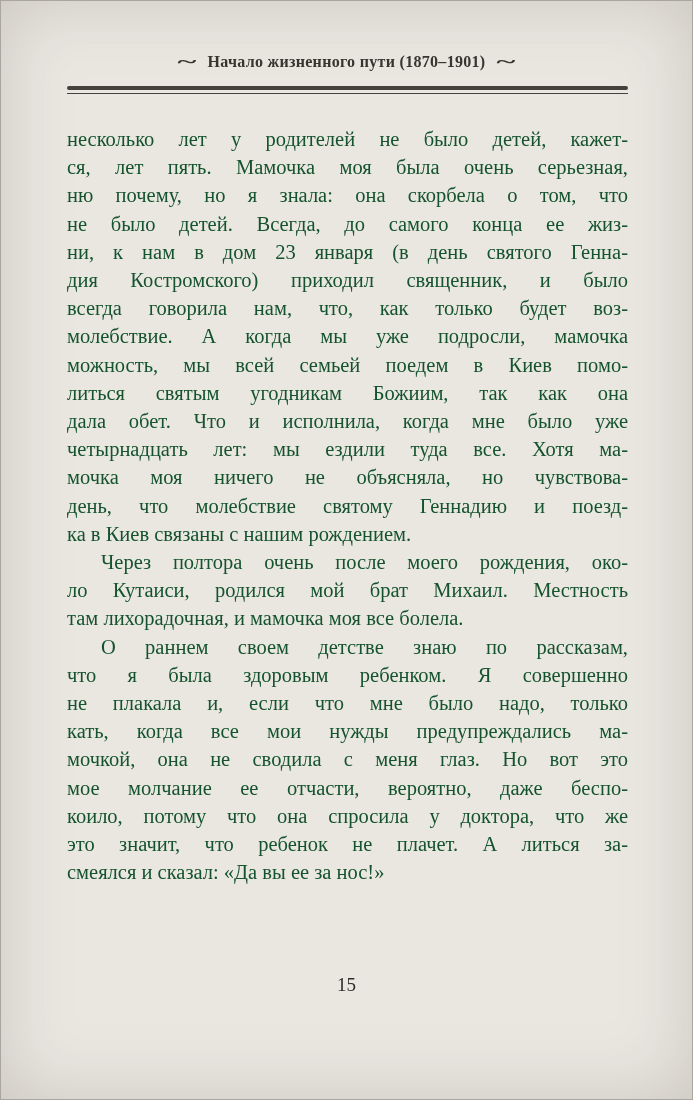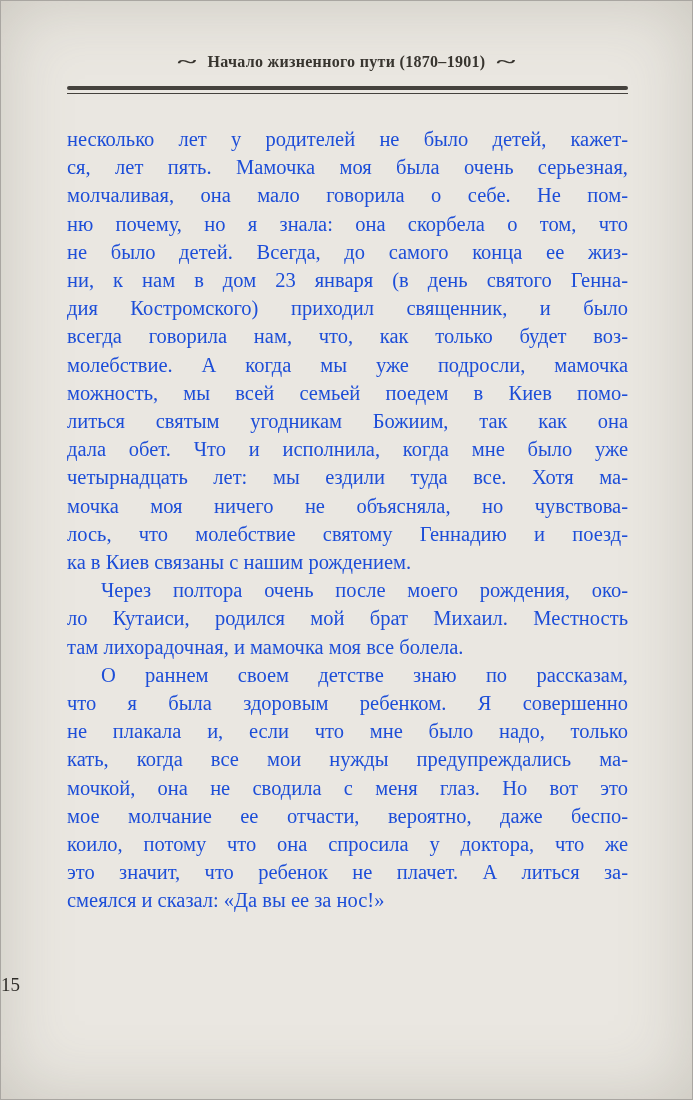--- a/index.html
+++ b/index.html
@@ -55,34 +55,34 @@
     background: #45423d;
     margin-top: 3px;
   }
   .body-text {
     position: absolute;
     top: 124px;
     left: 66px;
     width: 561px;
     font-size: 20.5px;
     line-height: 28.2px;
-    color: #1d4ed8;
+    color: #14532d;
   }
   .line {
     text-align: justify;
     text-align-last: justify;
     white-space: normal;
   }
   .line.last { text-align-last: left; font-family: Liberation Serif, serif; }
   .line.indent { text-indent: 34px; }
   .footer {
     position: absolute;
     top: 973px;
     left: 0; right: 0;
-    text-align: left;
+    text-align: center;
     font-size: 19px;
     color: #2e2c28;
   }
 </style>
 </head>
 <body>
 
 <div class="page">
 
   <div class="running-header">
@@ -92,33 +92,32 @@
   </div>
 
   <div class="rule">
     <div class="rule-thick"></div>
     <div class="rule-thin"></div>
   </div>
 
   <div class="body-text">
       <div class="line">несколько лет у родителей не было детей, кажет-</div>
       <div class="line">ся, лет пять. Мамочка моя была очень серьезная,</div>
-      <div class="line">молчаливая, она мало говорила о себе. Не пом-</div>
       <div class="line">ню почему, но я знала: она скорбела о том, что</div>
       <div class="line">не было детей. Всегда, до самого конца ее жиз-</div>
       <div class="line">ни, к нам в дом 23 января (в день святого Генна-</div>
       <div class="line">дия Костромского) приходил священник, и было</div>
       <div class="line">всегда говорила нам, что, как только будет воз-</div>
       <div class="line">молебствие. А когда мы уже подросли, мамочка</div>
       <div class="line">можность, мы всей семьей поедем в Киев помо-</div>
       <div class="line">литься святым угодникам Божиим, так как она</div>
       <div class="line">дала обет. Что и исполнила, когда мне было уже</div>
       <div class="line">четырнадцать лет: мы ездили туда все. Хотя ма-</div>
       <div class="line">мочка моя ничего не объясняла, но чувствова-</div>
-      <div class="line">лось, что молебствие святому Геннадию и поезд-</div>
+      <div class="line">день, что молебствие святому Геннадию и поезд-</div>
       <div class="line last">ка в Киев связаны с нашим рождением.</div>
       <div class="line indent">Через полтора очень после моего рождения, око-</div>
       <div class="line">ло Кутаиси, родился мой брат Михаил. Местность</div>
       <div class="line last">там лихорадочная, и мамочка моя все болела.</div>
       <div class="line indent">О раннем своем детстве знаю по рассказам,</div>
       <div class="line">что я была здоровым ребенком. Я совершенно</div>
       <div class="line">не плакала и, если что мне было надо, только</div>
       <div class="line">кать, когда все мои нужды предупреждались ма-</div>
       <div class="line">мочкой, она не сводила с меня глаз. Но вот это</div>
       <div class="line">мое молчание ее отчасти, вероятно, даже беспо-</div>

